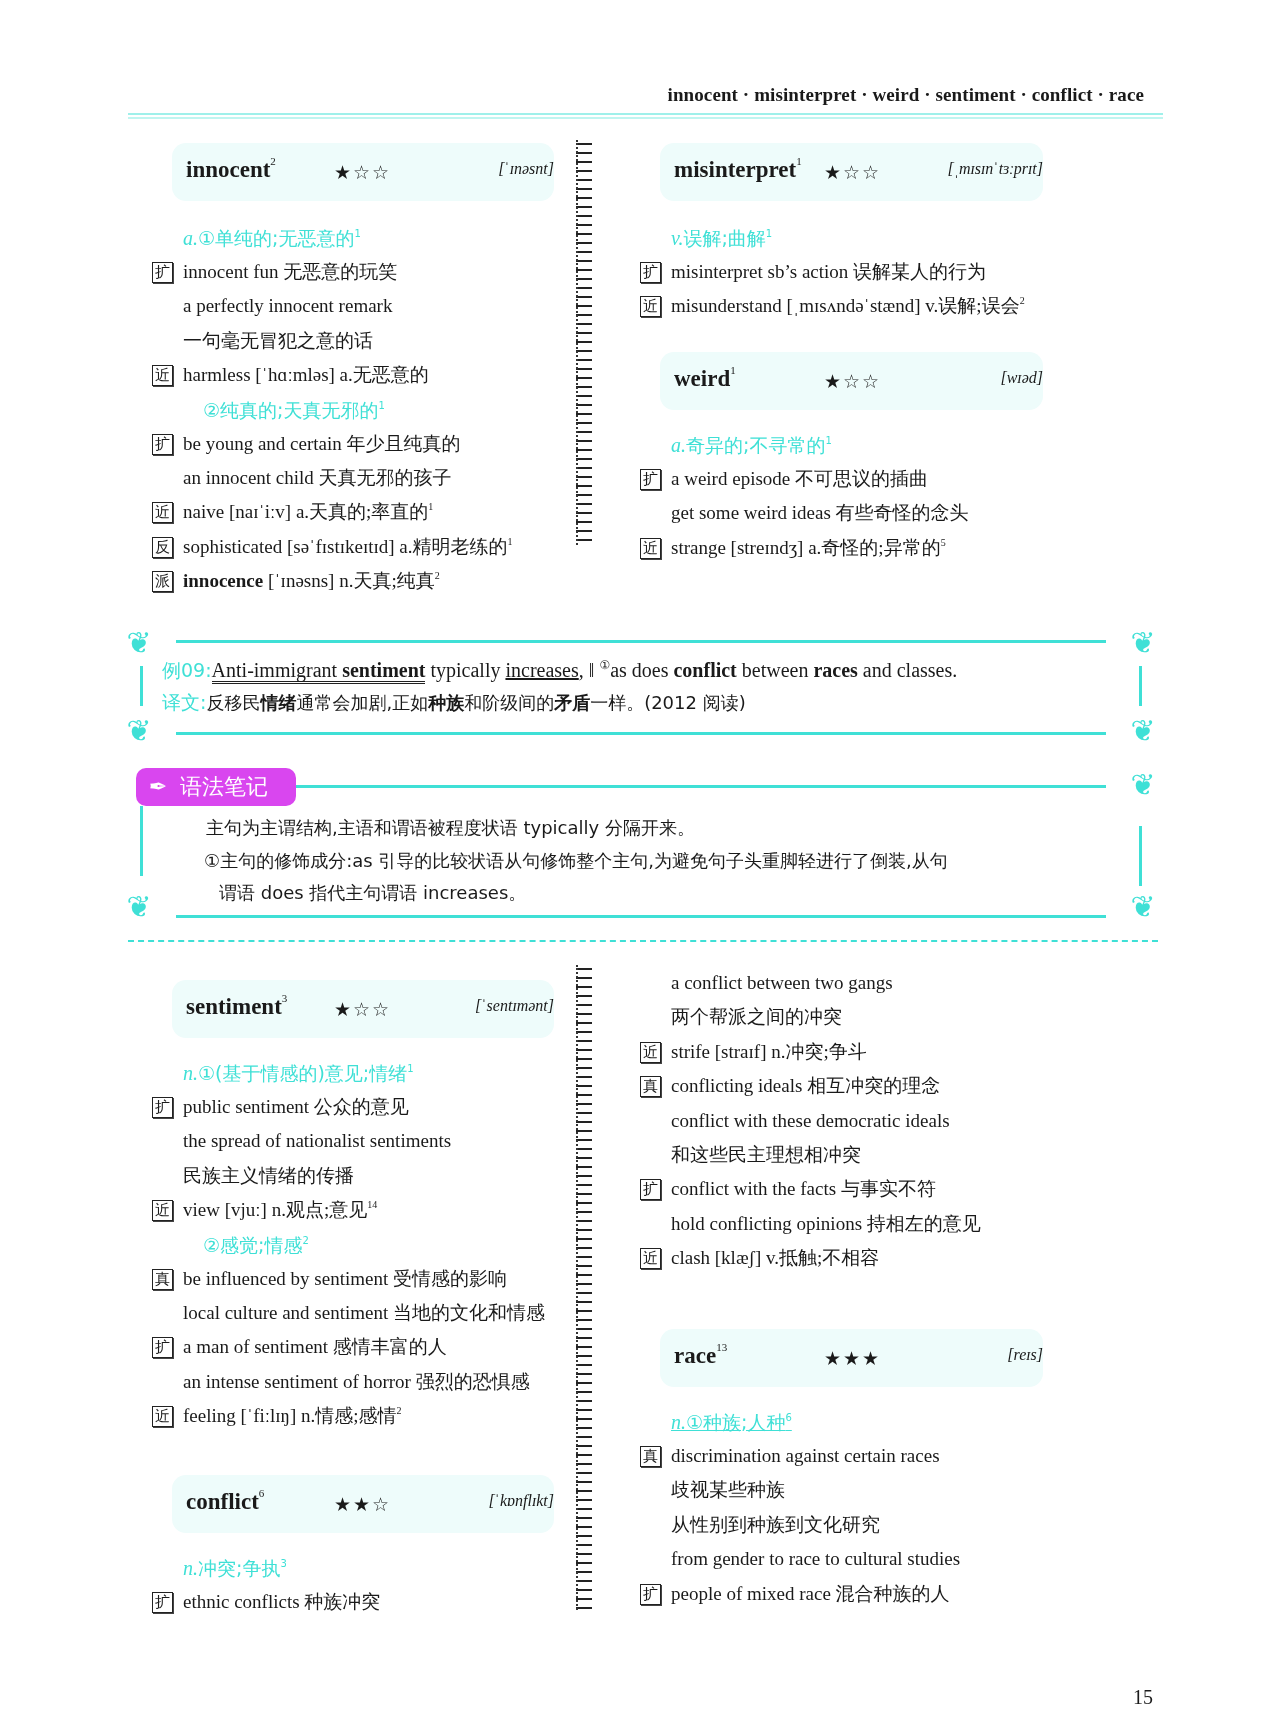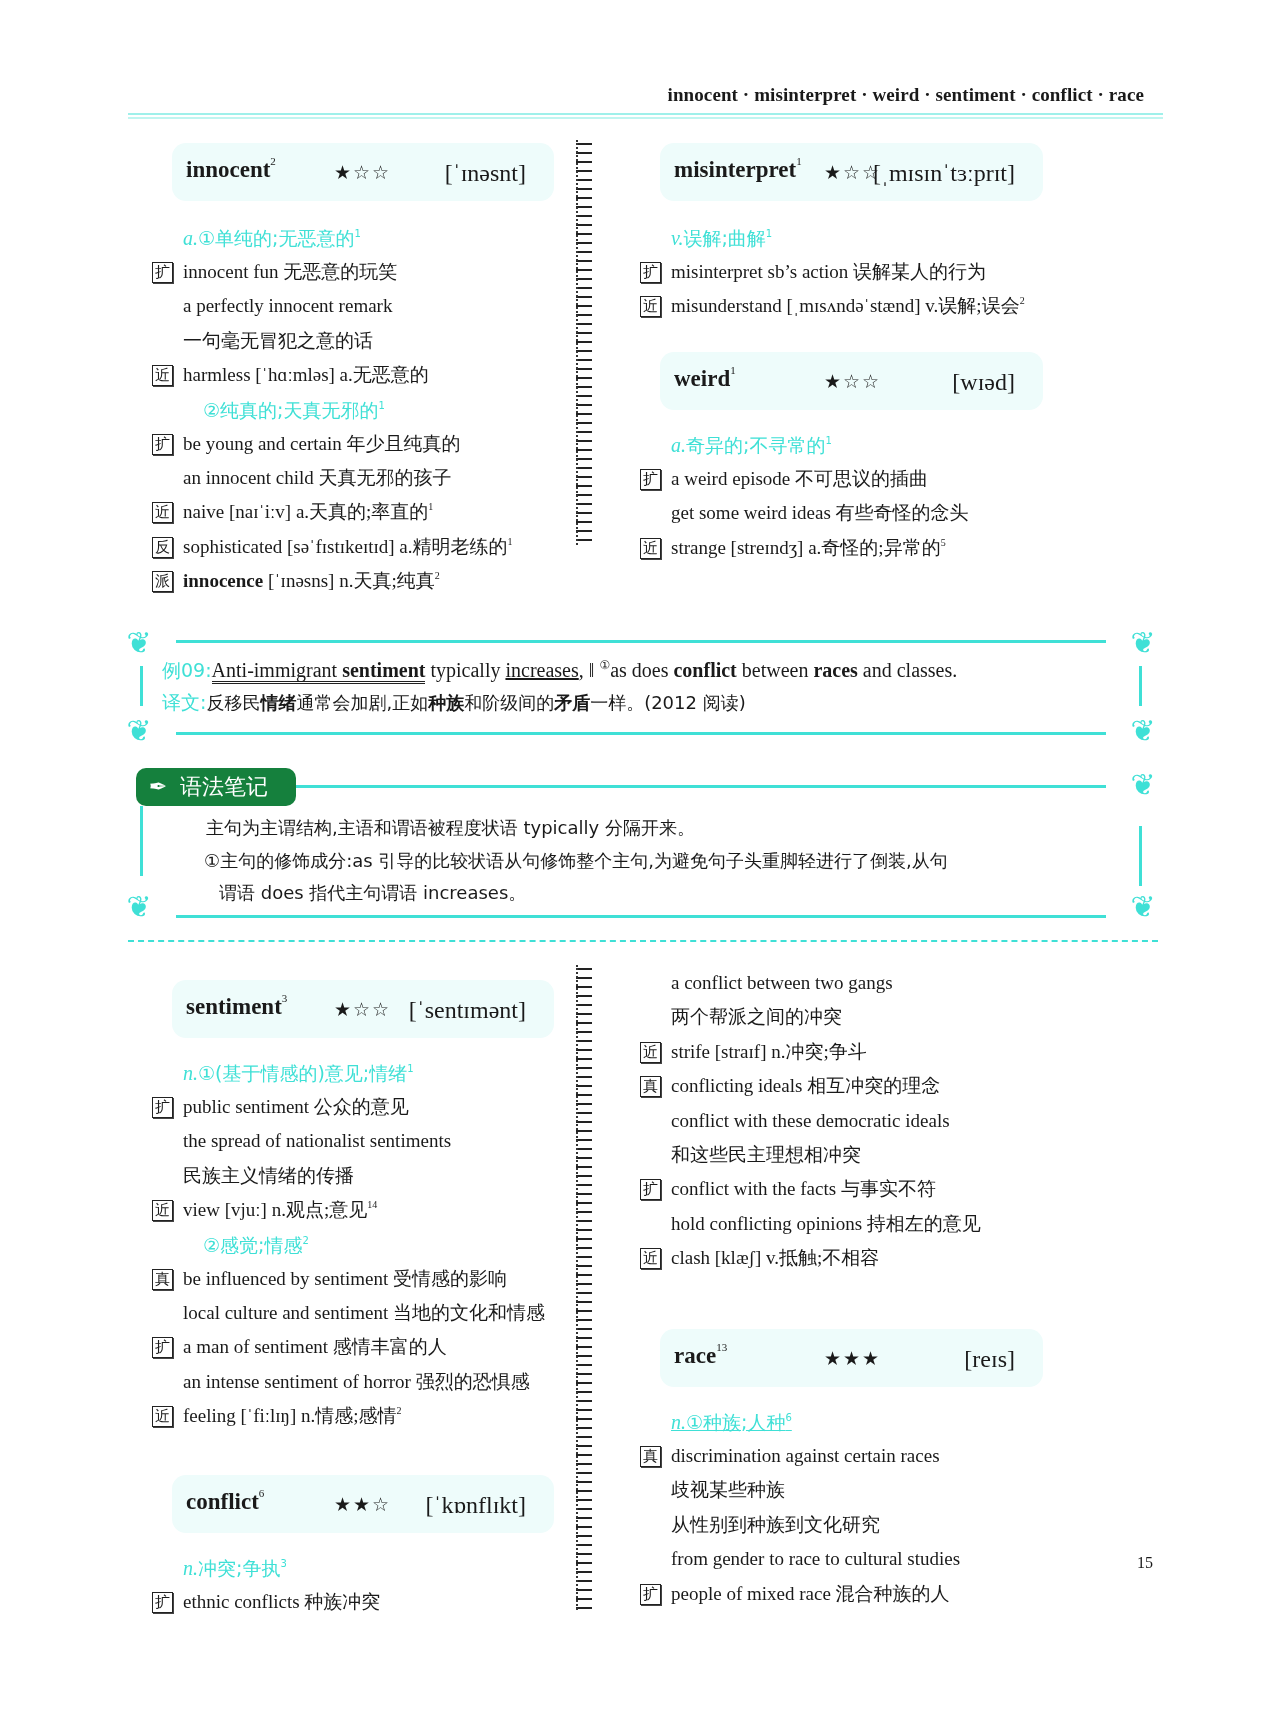--- a/index.html
+++ b/index.html
@@ -6,50 +6,50 @@
   body { width:1281px; height:1724px; position:relative; overflow:hidden;
          font-family:"Liberation Serif","DejaVu Serif",serif; color:#1a1a1a; }
   .header-title { position:absolute; top:84px; right:137px; font-weight:bold; font-size:19px; letter-spacing:0.1px; }
   .header-rule { position:absolute; top:113px; left:128px; width:1035px; height:6px;
                  border-top:2px solid #9ff0ea; border-bottom:2px solid #bff5f0; box-sizing:border-box; }
   .col { position:absolute; }
   .headword-box { position:relative; height:58px; background:#eefcfb; border-radius:14px; }
   .hw { position:absolute; left:14px; top:14px; font-weight:bold; font-size:23px; }
   .hw sup { font-size:11px; font-weight:normal; vertical-align:top; position:relative; top:-2px; }
   .stars { position:absolute; top:18px; font-size:19px; letter-spacing:2px; }
-  .ipa { position:absolute; right:28px; top:17px; font-size:24px; }
+  .ipa { position:absolute; right:0; top:17px; font-size:16px;font-style:italic; }
   .sense { color:#3fe0d6; font-family:"DejaVu Sans","Liberation Sans",sans-serif; font-size:19px; height:34px; line-height:34px; }
   .sense i { font-family:"Liberation Serif",serif; font-size:20px; }
   .sense sup { font-size:10px; vertical-align:top; position:relative; top:-4px; }
   .line { font-size:19px; height:34.4px; line-height:34.4px; position:relative; padding-left:31px; white-space:nowrap; }
   .line sup { font-size:10px; vertical-align:top; position:relative; top:-5px; }
   .tag { position:absolute; left:0; top:7px; width:19px; height:19px; border:1px solid #222; font-size:15px; line-height:19px; text-align:center;
          font-family:"DejaVu Sans",sans-serif; box-shadow:1px 1px 0 #444; }
   .wavy { position:absolute; width:14px; background:repeating-linear-gradient(180deg, transparent 0 3px, #222 3px 5px, transparent 5px 9px);
           border-left:2px dotted #333; }
   .example-box { position:absolute; left:136px; top:636px; width:1010px; height:100px; }
   .ex-rule-top, .ex-rule-bot { position:absolute; left:40px; right:40px; height:3px; background:#3fe0d6; }
   .ex-rule-top{ top:4px; } .ex-rule-bot{ top:96px; }
   .ex-side { position:absolute; top:30px; height:40px; width:3px; background:#3fe0d6; }
   .orn { position:absolute; width:34px; height:34px; color:#3fe0d6; font-size:30px; line-height:34px; text-align:center; font-family:"DejaVu Sans",sans-serif; }
   .ex-line { position:absolute; left:26px; font-size:20px; white-space:nowrap; }
   .ex-label { color:#3fe0d6; font-family:"DejaVu Sans",sans-serif; font-size:19px; }
   .u2 { border-bottom:3px double #222; }
   .u1 { text-decoration:underline; }
   .grammar-box { position:absolute; left:136px; top:768px; width:1010px; height:155px; }
-  .gram-badge { position:absolute; left:0; top:0; width:160px; height:38px; background:#15803d; border-radius:10px;
+  .gram-badge { position:absolute; left:0; top:0; width:160px; height:38px; background:#d946ef; border-radius:10px;
                 color:#ffffff; font-family:"DejaVu Sans",sans-serif; font-size:22px; line-height:38px; }
   .gram-badge span.icon { display:inline-block; width:44px; text-align:center; font-size:22px; }
   .gram-rule-top { position:absolute; left:160px; right:40px; top:17px; height:3px; background:#3fe0d6; }
   .gram-rule-bot { position:absolute; left:40px; right:40px; top:147px; height:3px; background:#3fe0d6; }
   .gram-left { position:absolute; left:4px; top:38px; height:70px; width:3px; background:#3fe0d6; }
   .gram-right { position:absolute; right:4px; top:58px; height:60px; width:3px; background:#3fe0d6; }
   .gram-text { position:absolute; left:68px; font-family:"DejaVu Sans",sans-serif; font-size:18px; white-space:nowrap; }
   .dash-sep { position:absolute; left:128px; top:940px; width:1030px; border-top:2px dashed #3fe0d6; }
-  .page-num { position:absolute; right:128px; top:1554px; font-size:16px; }
+  .page-num { position:absolute; right:128px; top:1686px; font-size:20px; }
 </style>
 </head>
 <body>
 
 <div class="header-title">innocent · misinterpret · weird · sentiment · conflict · race</div>
 <div class="header-rule"></div>
 
 <div class="col" style="left:172px; top:143px; width:382px;">
   <div class="headword-box">
     <span class="hw"><span>innocent</span><sup>2</sup></span>

